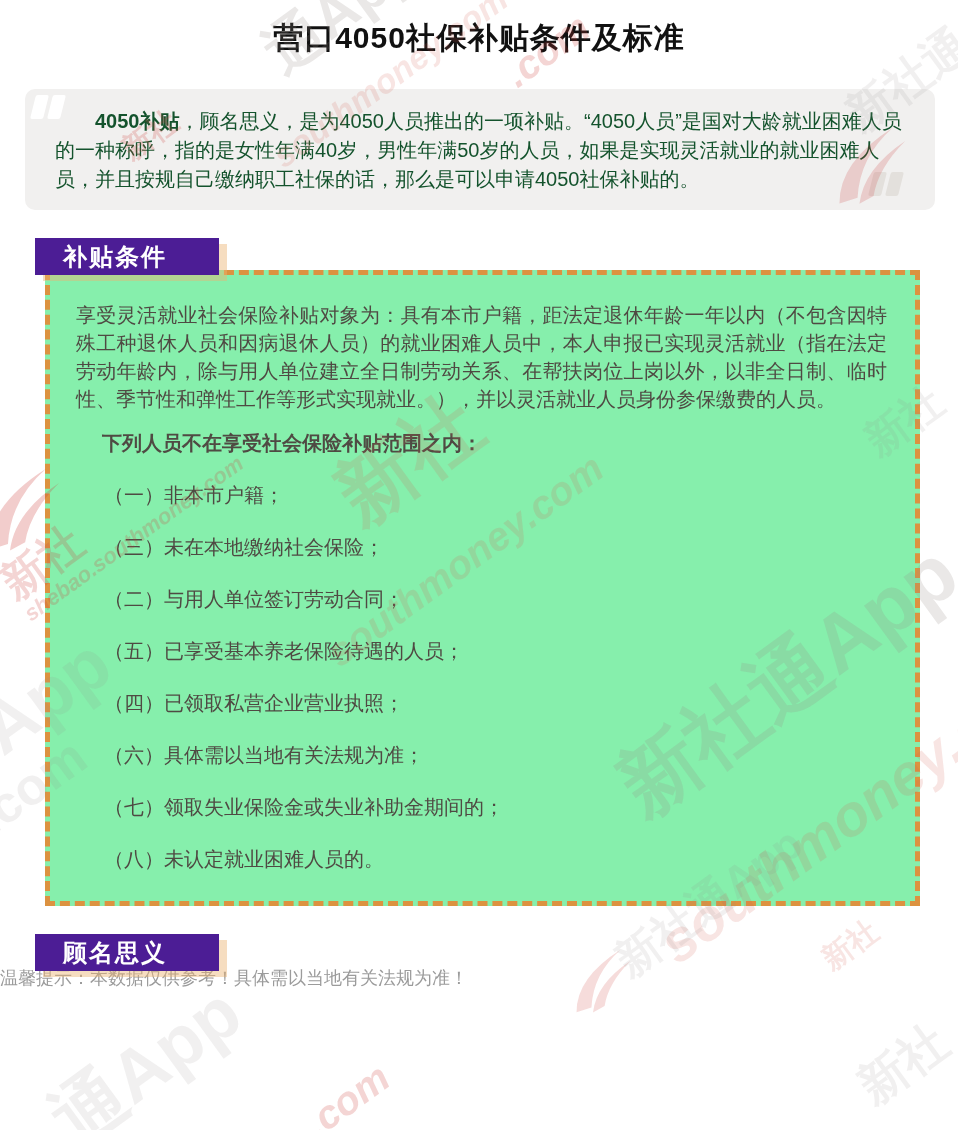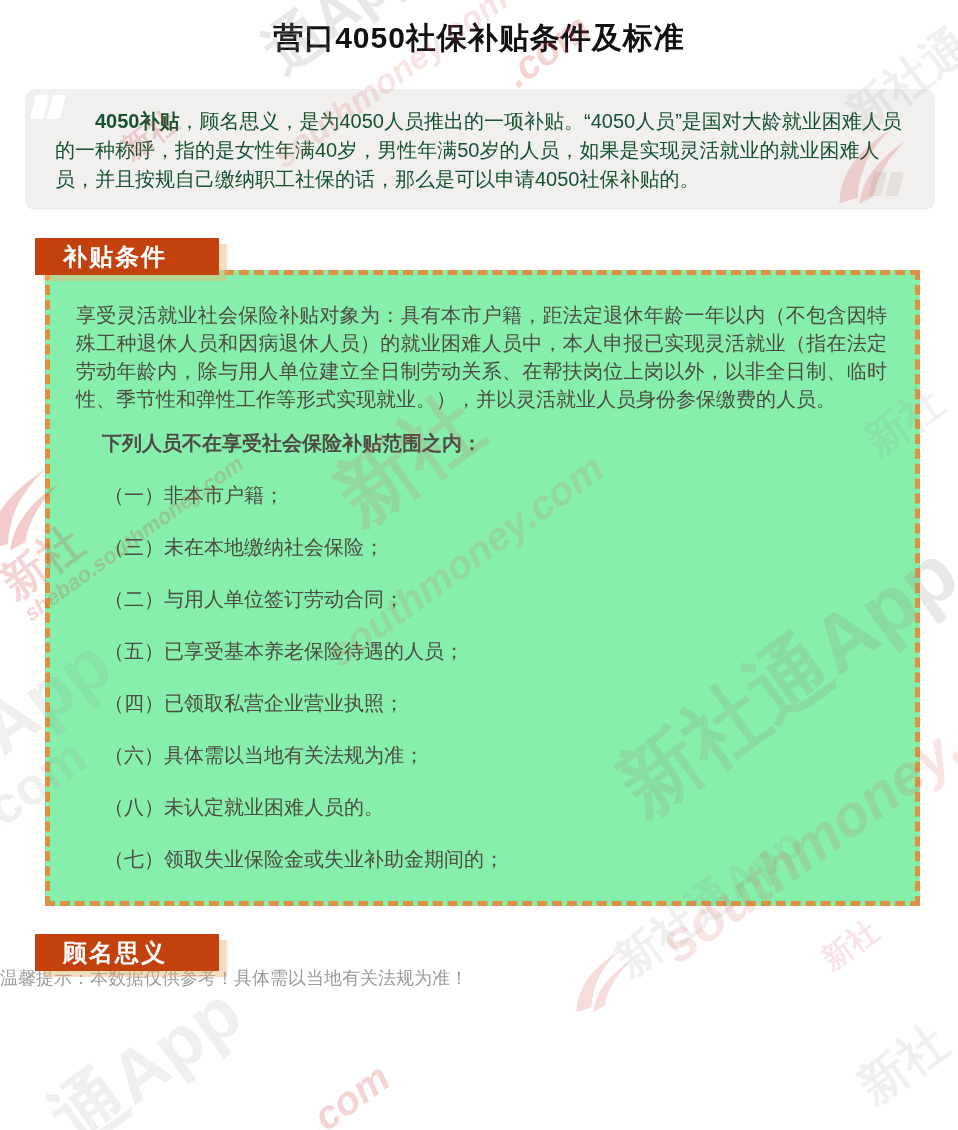--- a/index.html
+++ b/index.html
@@ -44,21 +44,21 @@
   .quote-marks{position:absolute;display:flex;gap:4px;}
   .quote-open{top:6px;left:8px;}
   .quote-close{bottom:14px;right:34px;}
   .quote-bar{width:13px;height:24px;transform:skewX(-14deg);border-radius:2px;}
   .quote-open .quote-bar{background:#ffffff;}
   .quote-close .quote-bar{background:#e3e0dc;}
   .section-heading{
     position:relative;z-index:3;
     display:inline-block;
     margin:28px 8px -5px 35px;
-    background:#c2410c;
+    background:#4c1d95;
     color:#ffffff;
     font-size:24px;font-weight:bold;
     line-height:27px;
     padding:5px 52px 5px 28px;
     box-shadow:8px 6px 0 0 rgba(235,180,115,0.45);
     letter-spacing:2px;
   }
   .dashed-panel{
     position:relative;z-index:1;
     margin:0 38px 0 45px;
@@ -158,22 +158,22 @@
   <div class="dashed-panel">
     <p class="panel-justify">享受灵活就业社会保险补贴对象为：具有本市户籍，距法定退休年龄一年以内（不包含因特殊工种退休人员和因病退休人员）的就业困难人员中，本人申报已实现灵活就业（指在法定劳动年龄内，除与用人单位建立全日制劳动关系、在帮扶岗位上岗以外，以非全日制、临时性、季节性和弹性工作等形式实现就业。），并以灵活就业人员身份参保缴费的人员。</p>
     <p class="list-intro">下列人员不在享受社会保险补贴范围之内：</p>
     <ul class="excluded-list">
       <li>（一）非本市户籍；</li>
       <li>（三）未在本地缴纳社会保险；</li>
       <li>（二）与用人单位签订劳动合同；</li>
       <li>（五）已享受基本养老保险待遇的人员；</li>
       <li>（四）已领取私营企业营业执照；</li>
       <li>（六）具体需以当地有关法规为准；</li>
+      <li>（七）领取失业保险金或失业补助金期间的；</li>
       <li>（八）未认定就业困难人员的。</li>
-      <li>（七）领取失业保险金或失业补助金期间的；</li>
     </ul>
   </div>
 
   <div>
     <div class="section-heading">顾名思义</div>
   </div>
 
 
   <div class="footer-note">温馨提示：本数据仅供参考！具体需以当地有关法规为准！</div>
 

